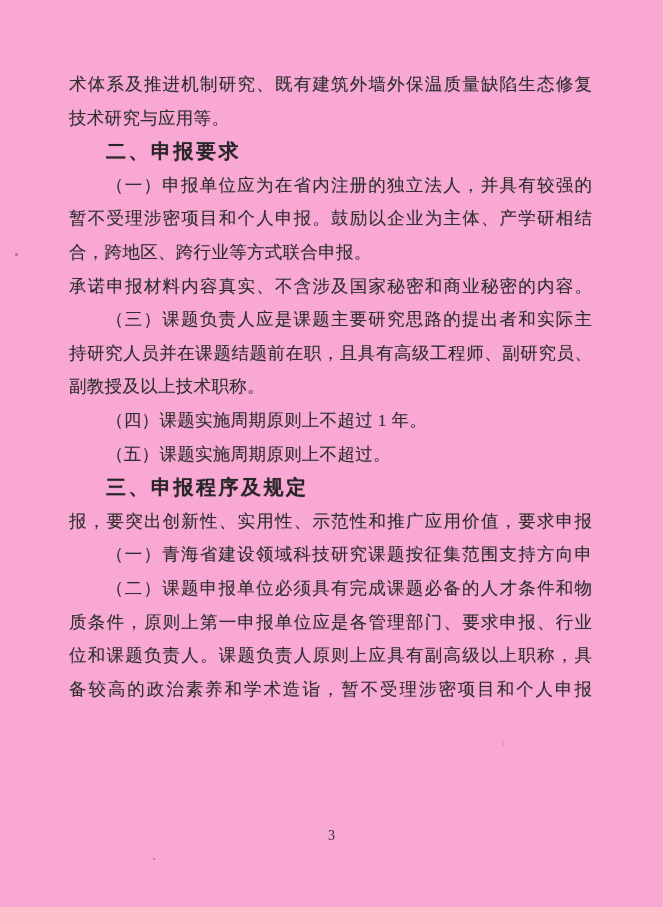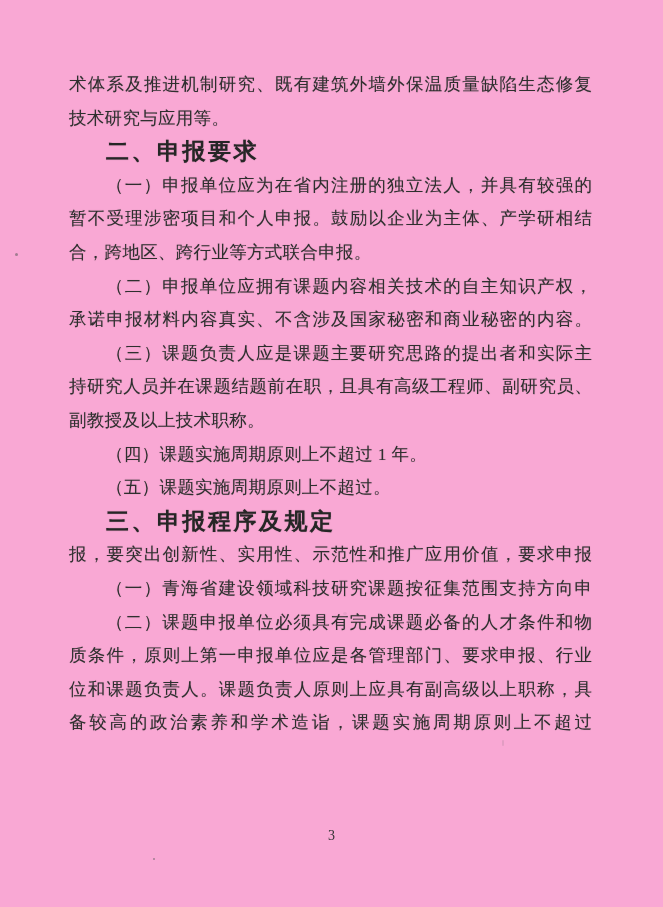--- a/index.html
+++ b/index.html
@@ -34,21 +34,21 @@
     white-space: normal;
     text-align: justify;
     text-align-last: justify;
     letter-spacing: 0;
   }
   .line.indent {
     padding-left: 37px;
   }
   .line.heading {
     font-weight: bold;
-    font-size: 23px;
+    font-size: 20px;
     letter-spacing: 2.5px;
     color: #262626;
     text-shadow: 0 0 1px rgba(40, 40, 40, 0.45);
   }
   .page-number {
     position: absolute;
     top: 828px;
     left: 0;
     right: 0;
     text-align: center;
@@ -70,33 +70,32 @@
 <body>
 
 <div class="page">
   <div class="content" id="lines">
       <div class="line justify">术体系及推进机制研究、既有建筑外墙外保温质量缺陷生态修复</div>
       <div class="line">技术研究与应用等。</div>
       <div class="line indent heading">二、申报要求</div>
       <div class="line indent justify">（一）申报单位应为在省内注册的独立法人，并具有较强的</div>
       <div class="line justify">暂不受理涉密项目和个人申报。鼓励以企业为主体、产学研相结</div>
       <div class="line">合，跨地区、跨行业等方式联合申报。</div>
-      <div class="line indent justify">（二）申报单位应拥有课题内容相关技术的自主知识产权，</div>
       <div class="line justify">承诺申报材料内容真实、不含涉及国家秘密和商业秘密的内容。</div>
       <div class="line indent justify">（三）课题负责人应是课题主要研究思路的提出者和实际主</div>
       <div class="line justify">持研究人员并在课题结题前在职，且具有高级工程师、副研究员、</div>
       <div class="line">副教授及以上技术职称。</div>
       <div class="line indent">（四）课题实施周期原则上不超过 1 年。</div>
       <div class="line indent">（五）课题实施周期原则上不超过。</div>
       <div class="line indent heading">三、申报程序及规定</div>
       <div class="line justify">报，要突出创新性、实用性、示范性和推广应用价值，要求申报</div>
       <div class="line indent justify">（一）青海省建设领域科技研究课题按征集范围支持方向申</div>
       <div class="line indent justify">（二）课题申报单位必须具有完成课题必备的人才条件和物</div>
       <div class="line justify">质条件，原则上第一申报单位应是各管理部门、要求申报、行业</div>
       <div class="line justify">位和课题负责人。课题负责人原则上应具有副高级以上职称，具</div>
-      <div class="line justify">备较高的政治素养和学术造诣，课题实施周期原则上不超过</div>
+      <div class="line justify">备较高的政治素养和学术造诣，暂不受理涉密项目和个人申报</div>
     </div>
   <div class="page-number">3</div>
   <div class="speck s1"></div>
   <div class="speck s2"></div>
   <div class="speck s3"></div>
   <div class="speck s4"></div>
 </div>
 
 </body></html>

